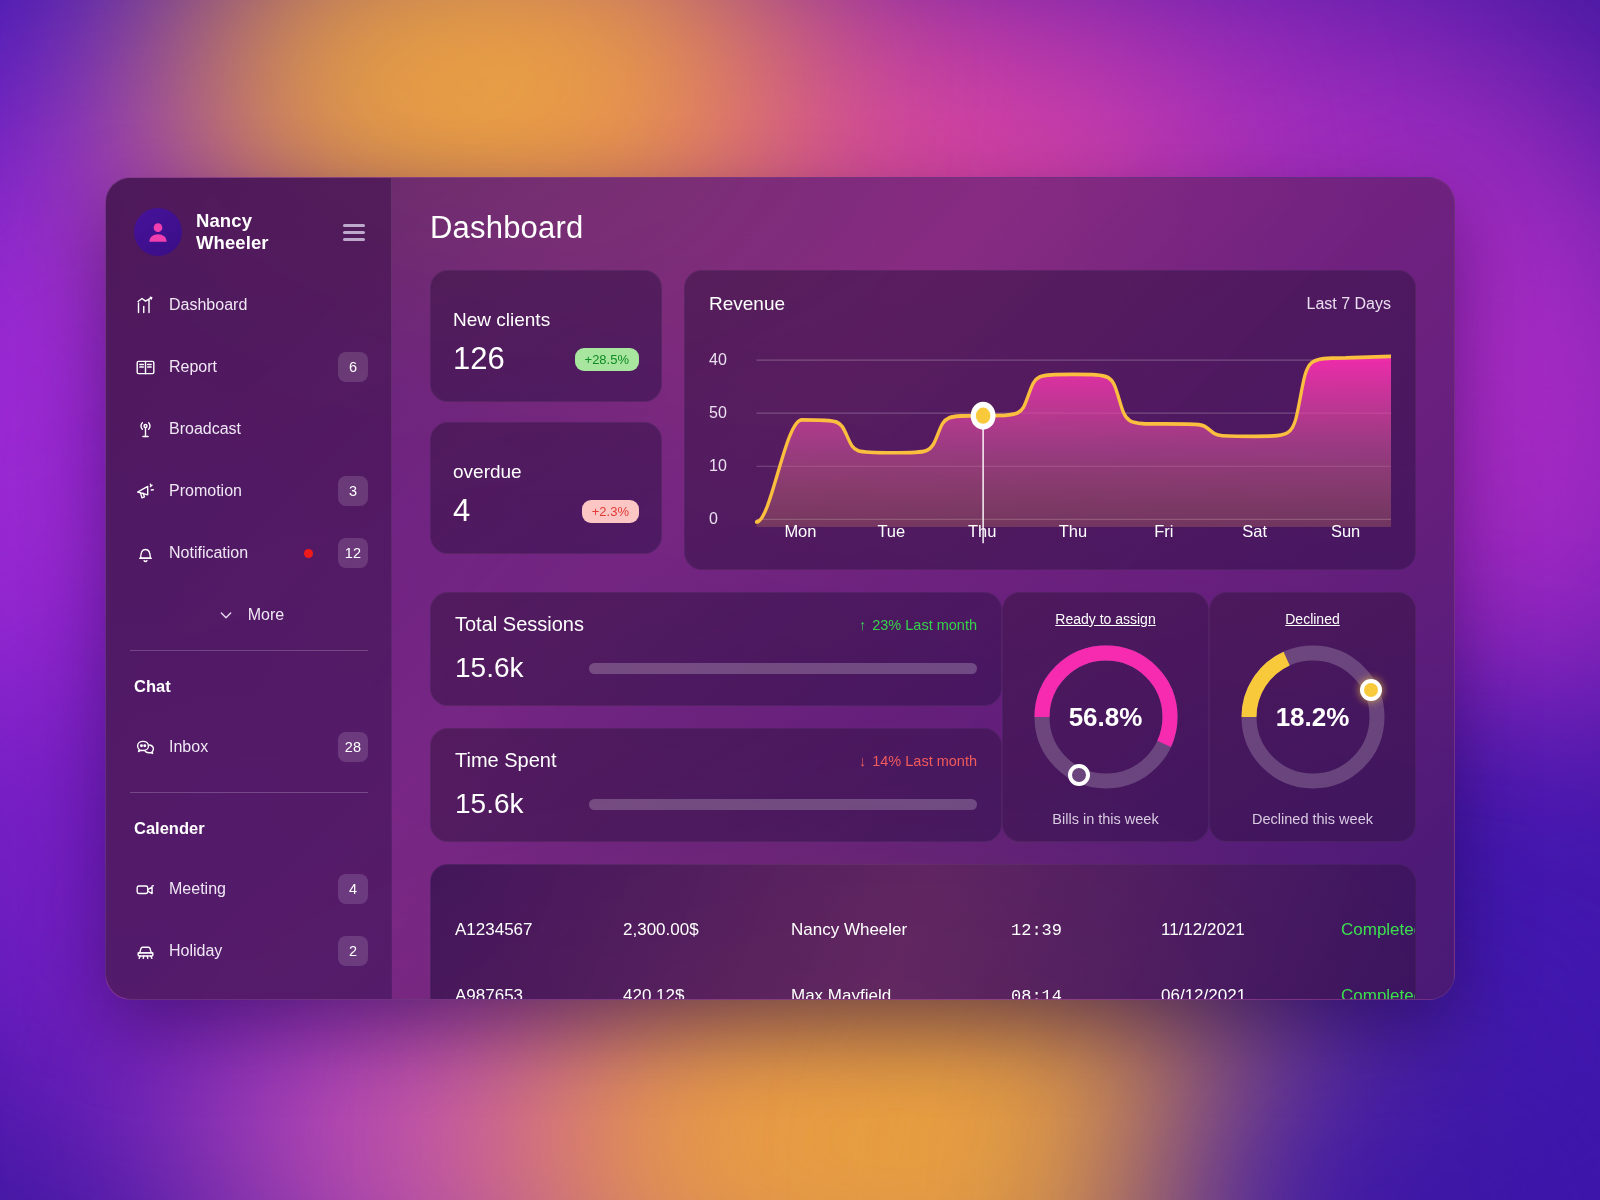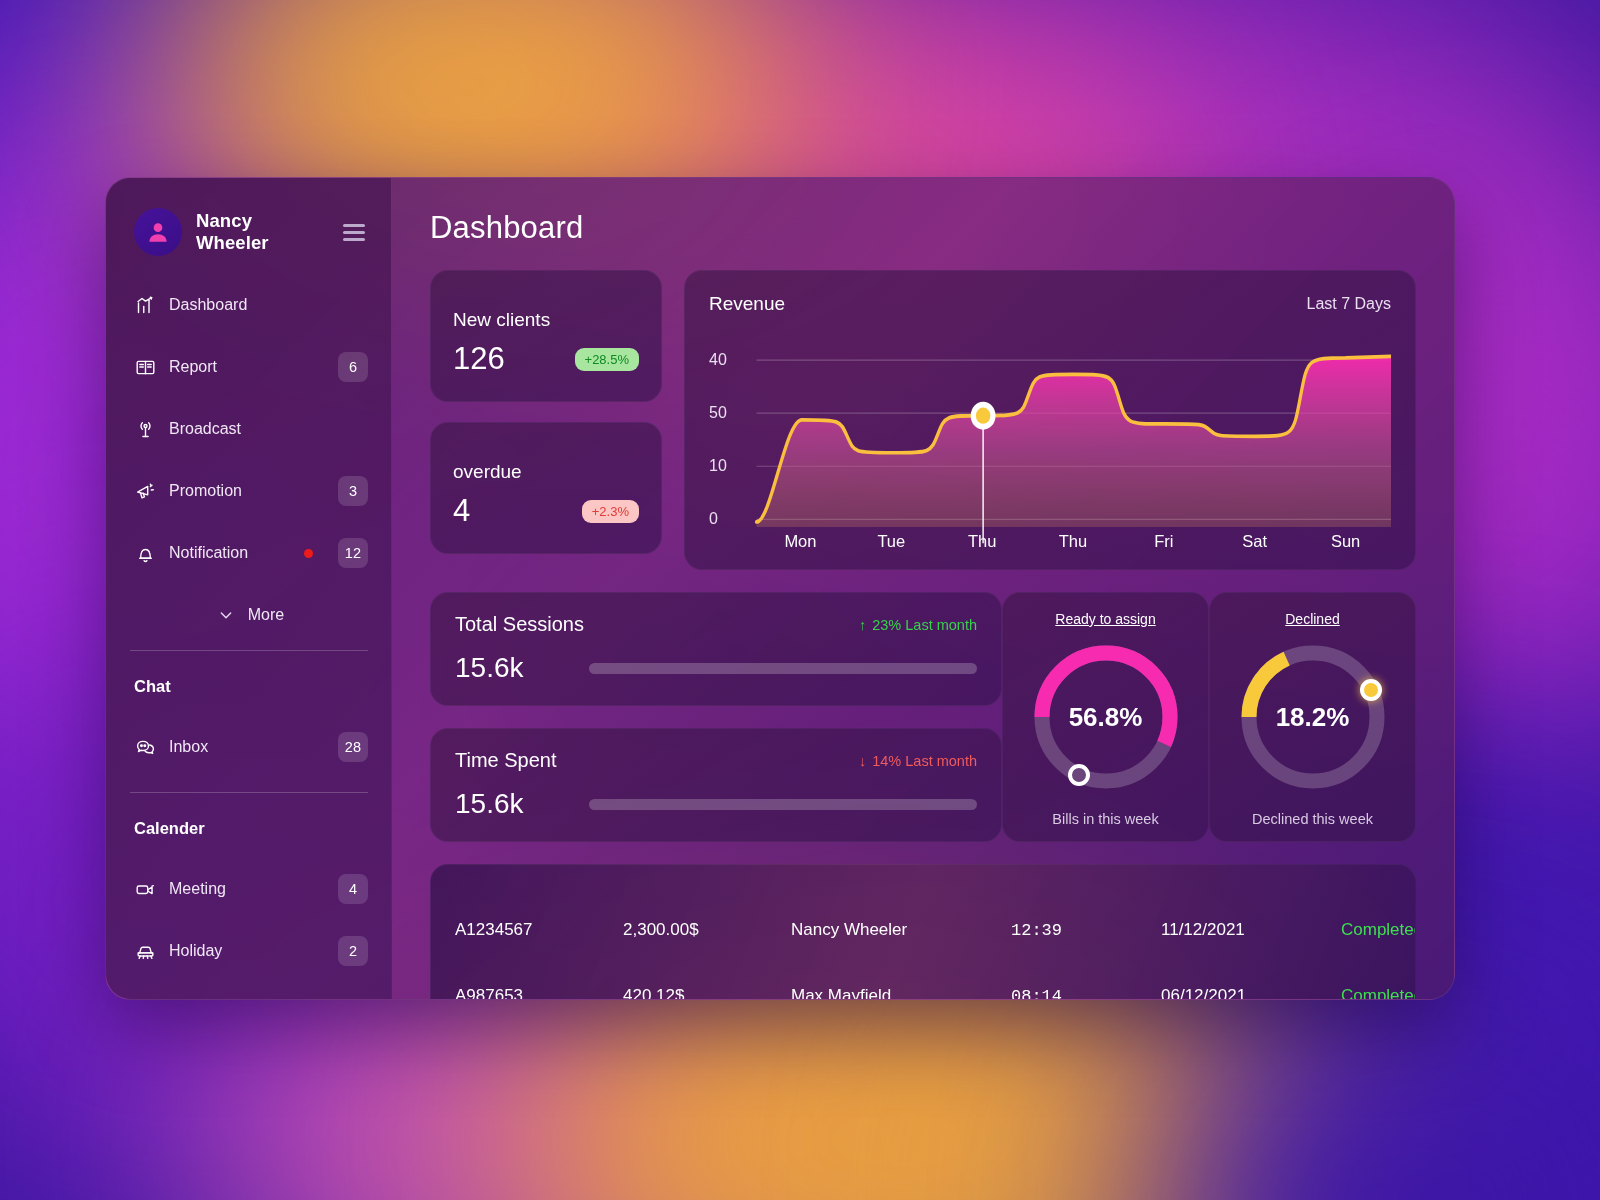--- a/index.html
+++ b/index.html
@@ -104,21 +104,21 @@
   .pill.down { background:#FBC6C4; color:#E23A36; }
 
   
   .revenue { flex:1; min-width:0; height:300px; padding:22px 24px 0 24px; }
   .rev-head { display:flex; align-items:center; justify-content:space-between; margin-bottom:6px; }
   .rev-title { color:#fff; font-size:19px; font-weight:500; }
   .rev-range { color:#EADFF0; font-size:16px; }
   .rev-chart { position:relative; height:234px; margin-top:2px; }
   .rev-chart svg { position:absolute; inset:0; width:100%; height:100%; }
   .ylab { position:absolute; left:0; color:#EBE0F1; font-size:16px; transform:translateY(-50%); }
-  .xlabels { position:absolute; left:46px; right:0; bottom:4px; display:flex; }
+  .xlabels { position:absolute; left:46px; right:0; bottom:14px; display:flex; }
   .xlabels span { flex:1; text-align:center; color:#fff; font-size:16.5px; }
 
   
   .row2 { display:flex; margin-top:22px; }
   .col-bars { flex:1; min-width:0; display:flex; flex-direction:column; gap:22px; }
   .barcard { height:114px; padding:20px 24px 0 24px; }
   .bar-head { display:flex; align-items:center; justify-content:space-between; }
   .bar-title { color:#fff; font-size:20px; font-weight:500; }
   .bar-delta { font-size:14.5px; display:flex; align-items:center; gap:6px; }
   .bar-delta.up { color:#37D24B; }

